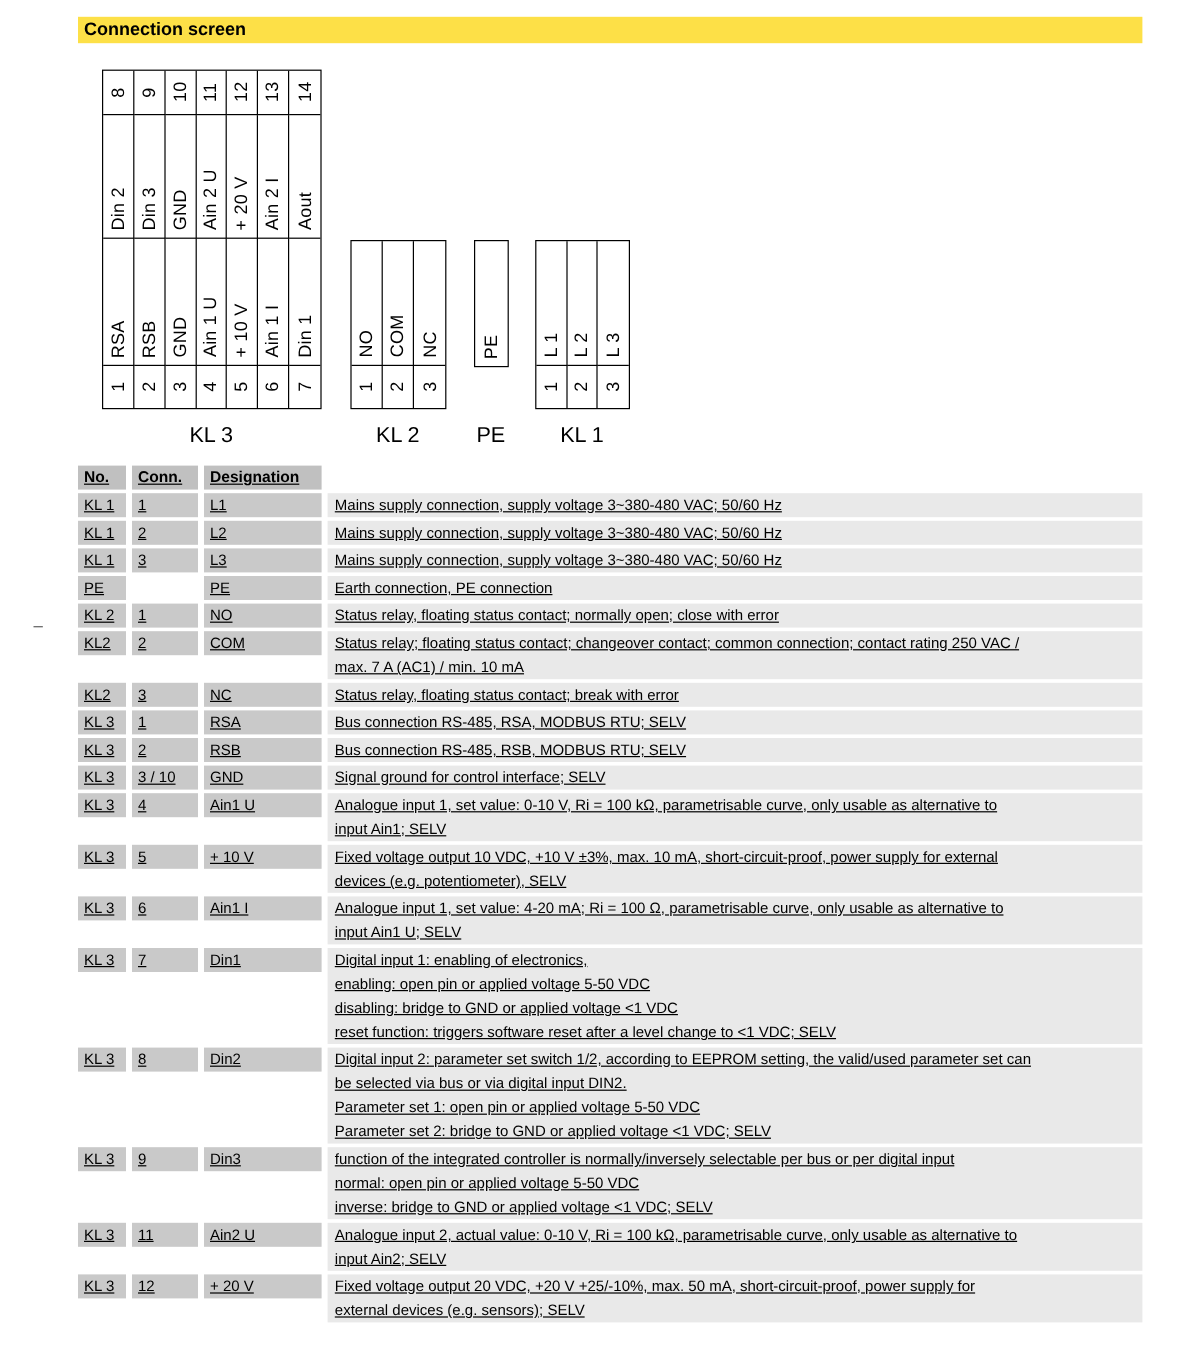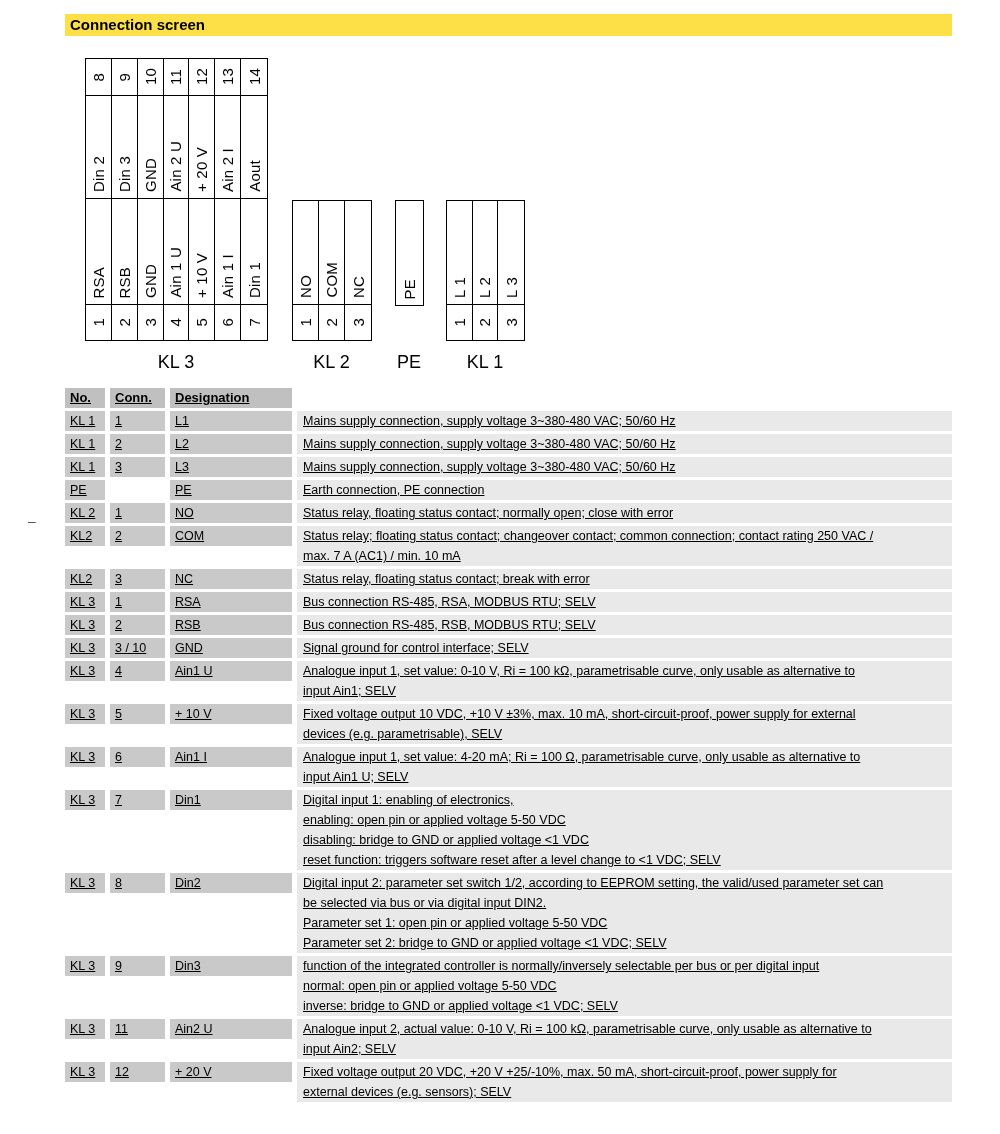--- a/index.html
+++ b/index.html
@@ -45,21 +45,21 @@
 
   
   #margin-dash { position:absolute; left:28px; top:513px; font-size:14px; color:#555; }
 
   
   #conn-table { position:absolute; left:65px; top:388px; width:887px; font-size:12.5px; }
   .trow { display:flex; margin-bottom:3px; min-height:20px; align-items:flex-start;text-decoration:underline; }
   .cell { box-sizing:border-box; line-height:20px; }
   .c-no   { width:40px;  margin-right:5px; background:#c9c9c9; padding-left:5px; }
   .c-conn { width:55px;  margin-right:5px; background:#c9c9c9; padding-left:5px; }
-  .c-des  { width:122px; margin-right:5px; background:#c9c9c9; padding-left:5px; }
+  .c-des  { width:98px; margin-right:5px; background:#c9c9c9; padding-left:5px; }
   .c-fn   { flex:1; background:#e9e9e9; padding-left:6px; }
   .c-fn .fline { line-height:20px; }
   .trow.thead .c-no, .trow.thead .c-conn, .trow.thead .c-des, .trow.thead .c-fn {
     background:#c0c0c0; font-weight:bold; font-size:13px;
   }
 </style>
 </head>
 <body>
 
 <div id="title-bar">Connection screen</div>
@@ -299,21 +299,21 @@
         <div class="fline">Analogue input 1, set value: 0-10 V, Ri = 100 kΩ, parametrisable curve, only usable as alternative to</div>
         <div class="fline">input Ain1; SELV</div>
       </div>
     </div>
     <div class="trow">
       <div class="cell c-no">KL 3</div>
       <div class="cell c-conn">5</div>
       <div class="cell c-des">+ 10 V</div>
       <div class="cell c-fn">
         <div class="fline">Fixed voltage output 10 VDC, +10 V ±3%, max. 10 mA, short-circuit-proof, power supply for external</div>
-        <div class="fline">devices (e.g. parametrisable), SELV</div>
+        <div class="fline">devices (e.g. potentiometer), SELV</div>
       </div>
     </div>
     <div class="trow">
       <div class="cell c-no">KL 3</div>
       <div class="cell c-conn">6</div>
       <div class="cell c-des">Ain1 I</div>
       <div class="cell c-fn">
         <div class="fline">Analogue input 1, set value: 4-20 mA; Ri = 100 Ω, parametrisable curve, only usable as alternative to</div>
         <div class="fline">input Ain1 U; SELV</div>
       </div>

